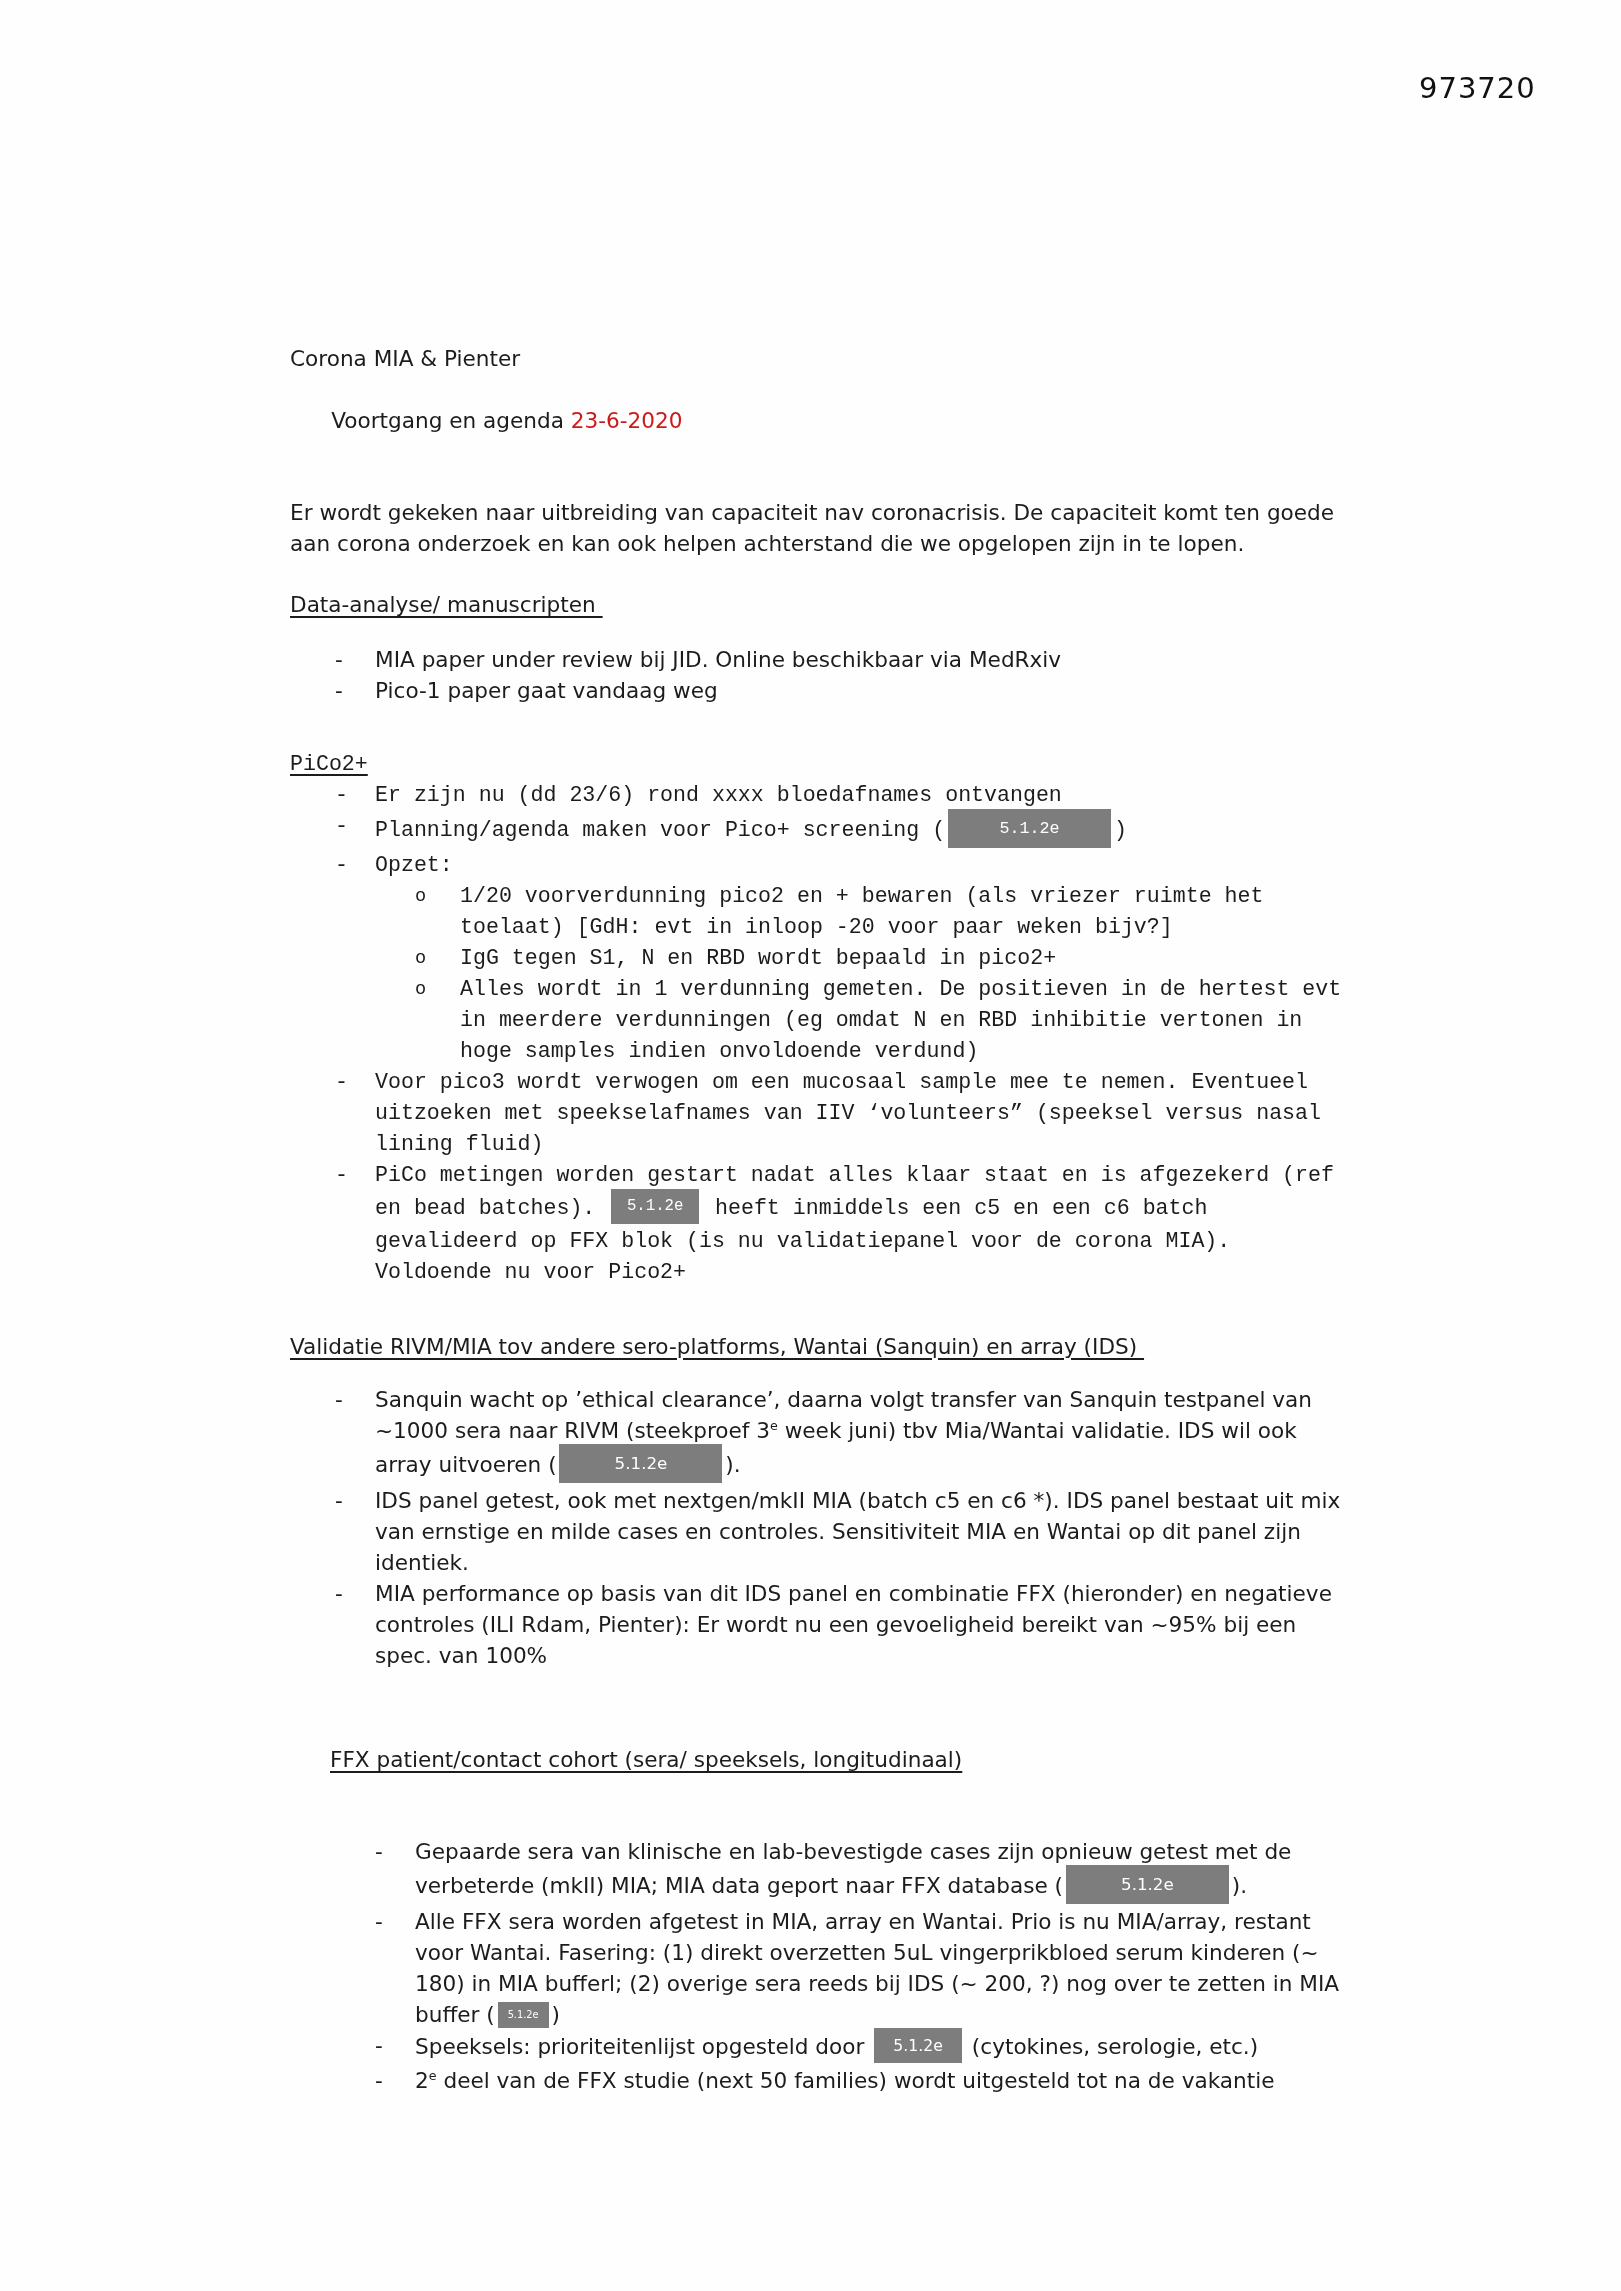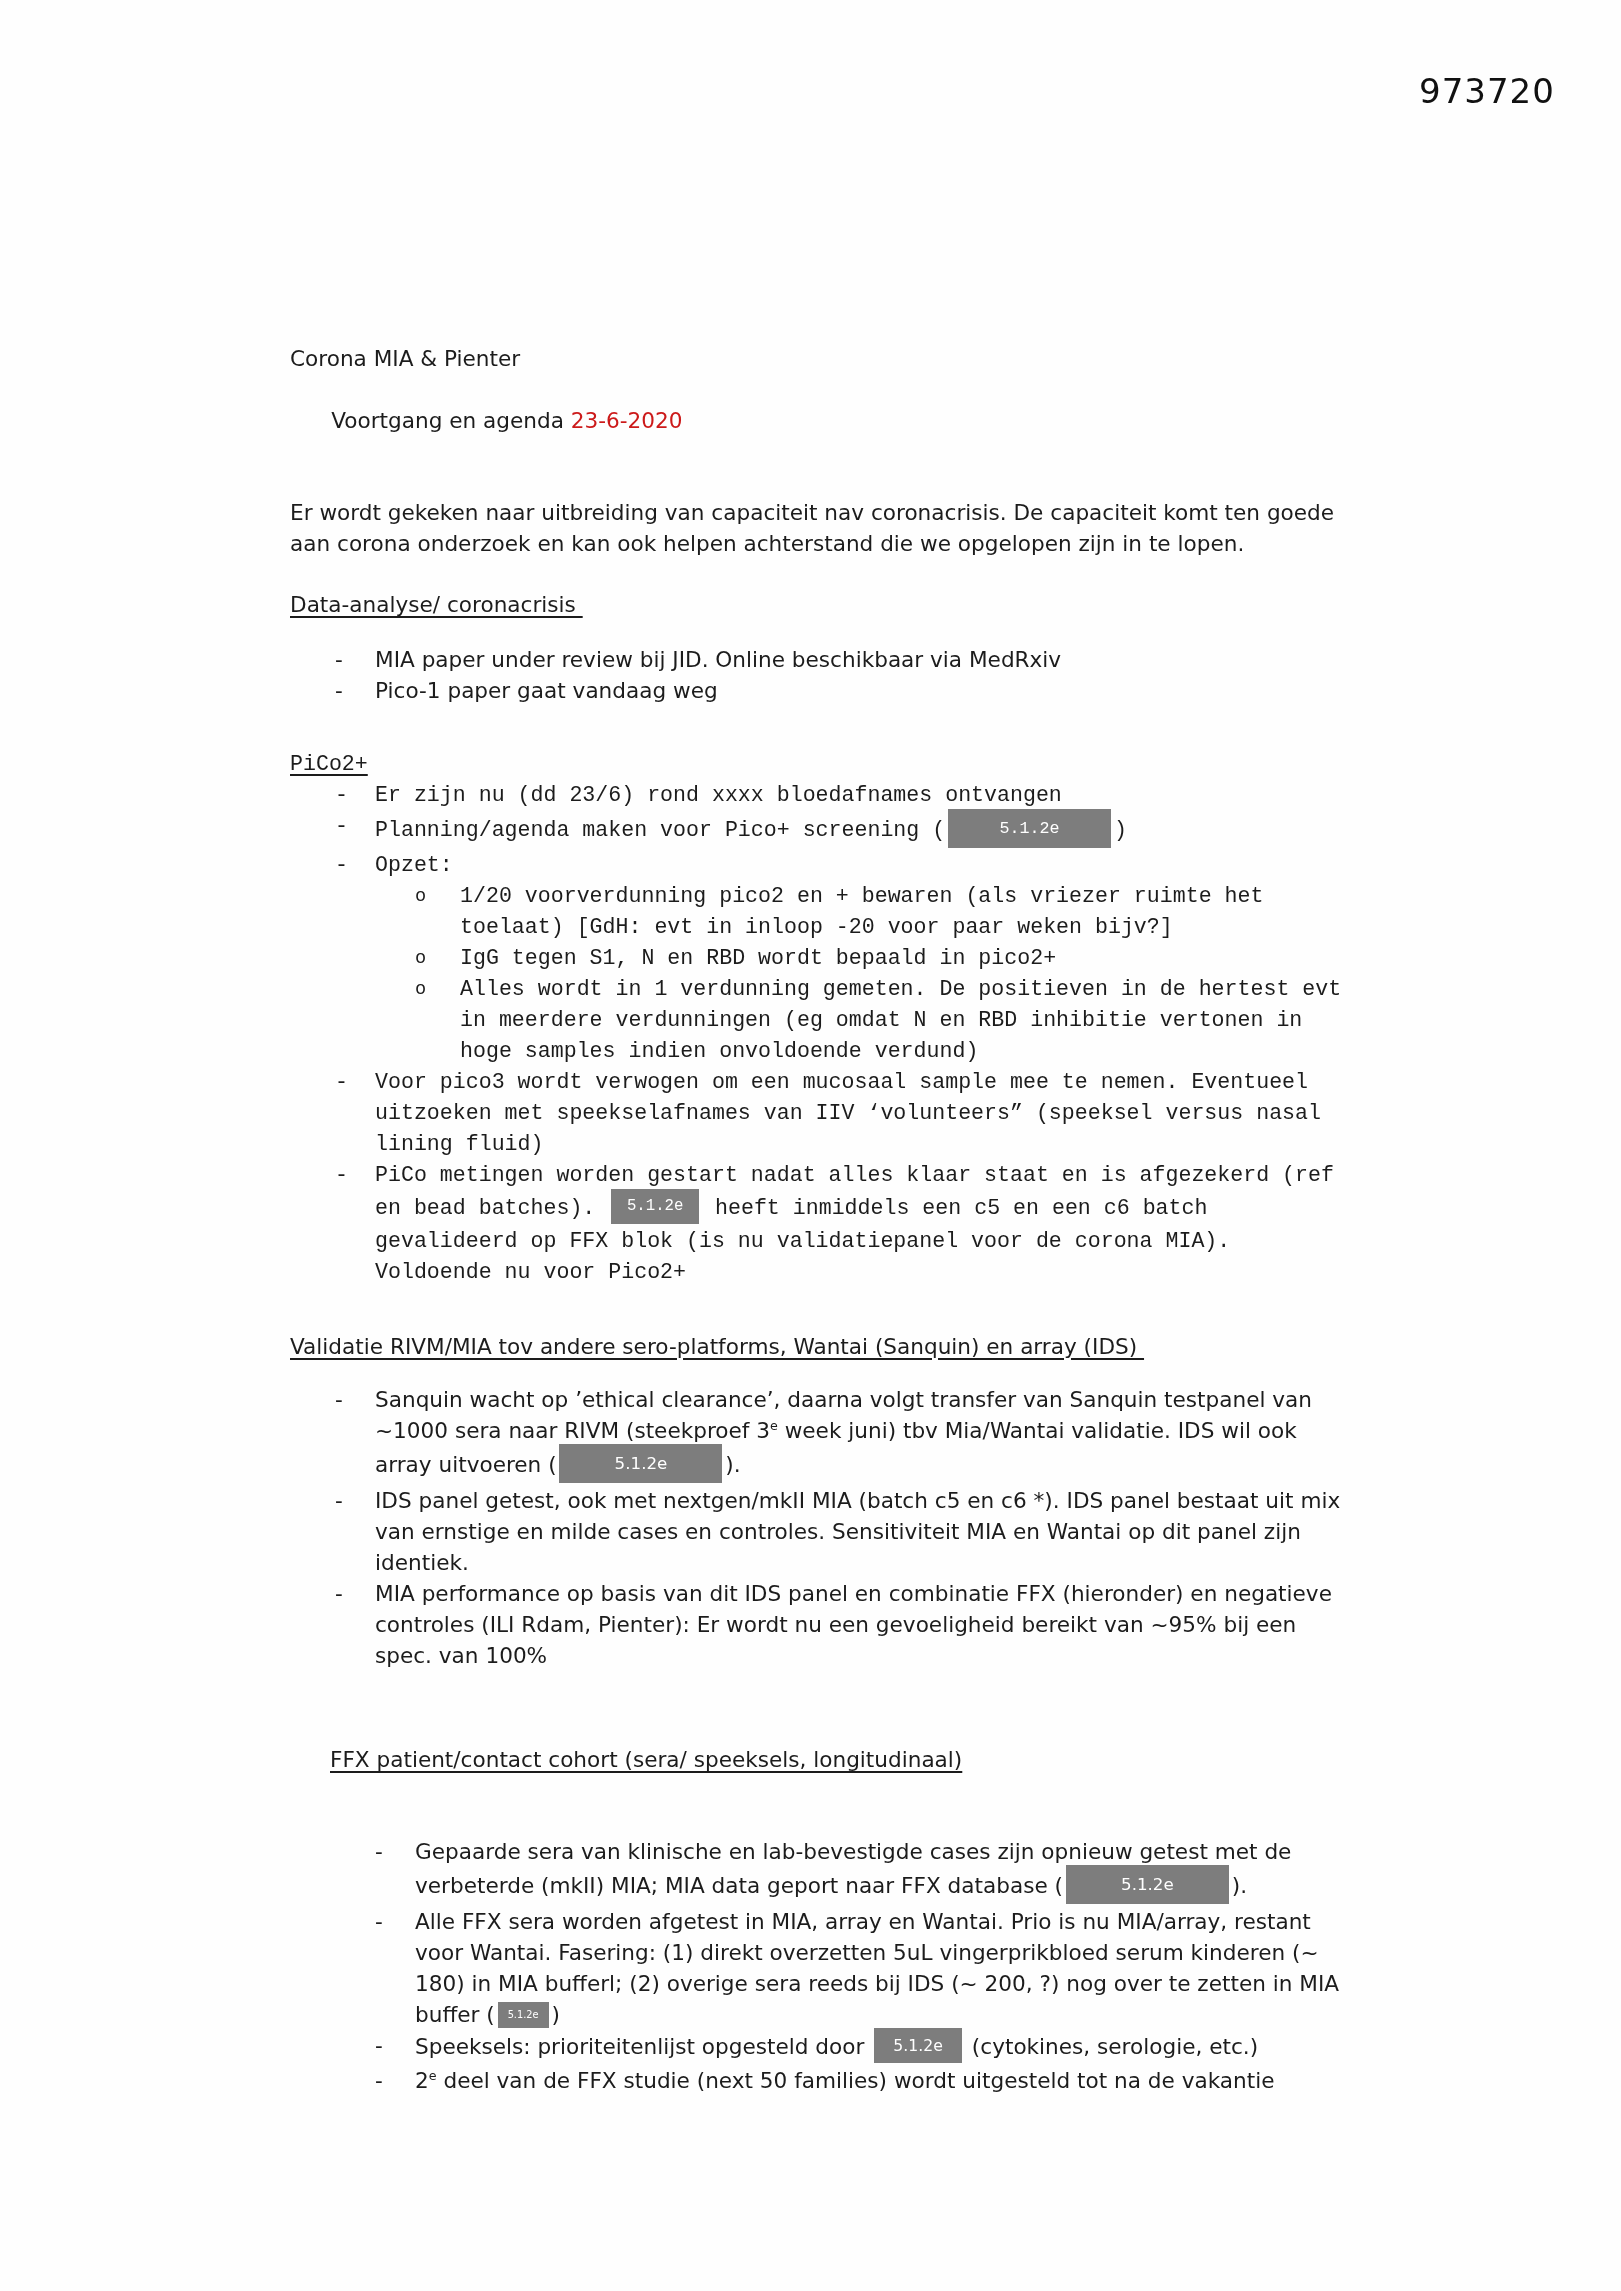--- a/index.html
+++ b/index.html
@@ -13,21 +13,21 @@
     height: 2292px;
     background: #fefefe;
     font-family: "DejaVu Sans", "Liberation Sans", sans-serif;
     color: #1c1c1c;
     overflow: hidden;
   }
   .doc-number {
     position: absolute;
     top: 71px;
     left: 1419px;
-    font-size: 34px;
+    font-size: 29px;
     letter-spacing: 1px;
     color: #111;
   }
   .content {
     position: absolute;
     left: 290px;
     top: 343px;
     width: 1066px;
     font-size: 21.6px;
     line-height: 31px;
@@ -100,21 +100,21 @@
     <div class="doc-title">Corona MIA &amp; Pienter</div>
     <div class="doc-subtitle">
       <span>Voortgang en agenda </span><span class="date">23-6-2020</span>
     </div>
 
     <div>
         <div class="section sec-0">
           <div class="para">Er wordt gekeken naar uitbreiding van capaciteit nav coronacrisis. De capaciteit komt ten goede aan corona onderzoek en kan ook helpen achterstand die we opgelopen zijn in te lopen.</div>
         </div>
         <div class="section sec-1">
-          <div class="heading">Data-analyse/ coronacrisis </div>
+          <div class="heading">Data-analyse/ manuscripten </div>
           <div class="bullets">
             <div class="bullet"><span class="marker">-</span>MIA paper under review bij JID. Online beschikbaar via MedRxiv</div>
             <div class="bullet"><span class="marker">-</span>Pico-1 paper gaat vandaag weg</div>
           </div>
         </div>
         <div class="section sec-2">
           <div class="heading">PiCo2+</div>
           <div class="bullets">
             <div class="bullet"><span class="marker">-</span>Er zijn nu (dd 23/6) rond xxxx bloedafnames ontvangen</div>
             <div class="bullet"><span class="marker">-</span>Planning/agenda maken voor Pico+ screening (<span class="redaction large">5.1.2e</span>)</div>

